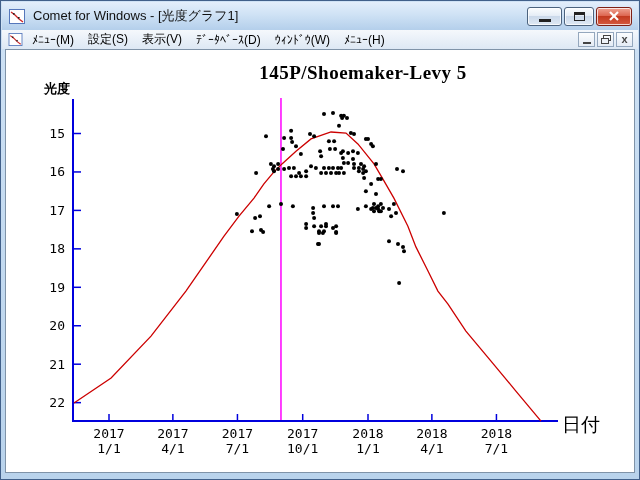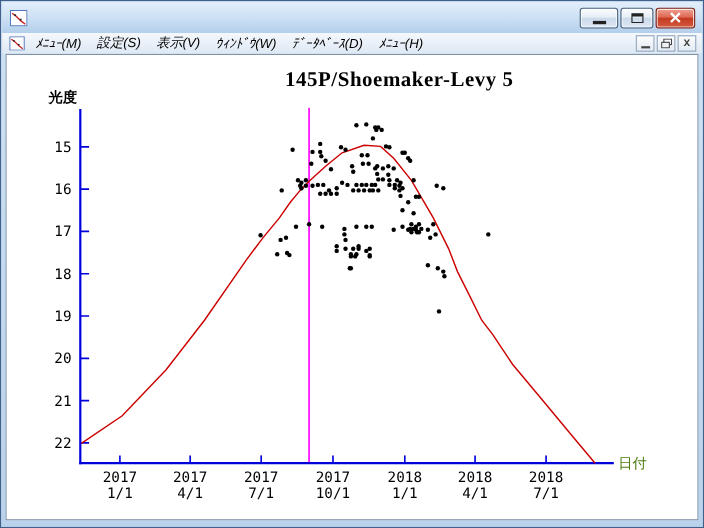--- a/index.html
+++ b/index.html
@@ -19,53 +19,54 @@
   .cb.max{width:30px;}
   .cb.close{width:36px;border-color:#7e2015;
     background:linear-gradient(#f0a393 0%,#dd6752 45%,#c33a20 50%,#d55a40 100%);}
   .glyph-min{width:12px;height:3px;background:#222;margin-top:8px;}
   .glyph-max{width:11px;height:9px;border:1px solid #222;border-top:3px solid #222;box-sizing:border-box;background:transparent;}
   
   .menubar{position:absolute;left:1px;right:1px;top:29px;height:19px;
     background:linear-gradient(#f5f8fc,#dde8f4);
     display:flex;align-items:center;font-size:12px;color:#000;}
   .menubar .appicon{width:17px;height:14px;margin-left:6px;}
-  .menuitem{padding:2px 7px;white-space:nowrap;cursor:default;font-style:italic;}
+  .menuitem{padding:2px 7px;white-space:nowrap;cursor:default;}
   .mdibtns{margin-left:auto;margin-right:5px;display:flex;gap:2px;}
   .mdib{width:17px;height:15px;border:1px solid #94a7bd;box-sizing:border-box;
     background:linear-gradient(#fcfdfe,#e4ebf4);display:flex;align-items:center;justify-content:center;
     font-size:10px;color:#333;}
   .glyph-mdimin{width:8px;height:2px;background:#444;margin-top:7px;}
   .glyph-mdiclose{font-size:11px;line-height:1;color:#444;font-weight:bold;}
   
   .client{position:absolute;left:4px;right:4px;top:48px;bottom:6px;
     background:#fff;border:1px solid #7f93a8;overflow:hidden;}
   .client svg{position:absolute;left:-5px;top:-49px;}
   .chart-title{position:absolute;left:0;width:618px;top:12px;text-align:center;
     font-family:"Liberation Serif","DejaVu Serif",serif;font-size:19px;font-weight:600;
     letter-spacing:.5px;color:#000;padding-left:48px;}
   .ylabel{position:absolute;left:38px;top:30px;font-family:"DejaVu Sans Mono",monospace;
     font-size:13px;color:#000;font-weight:bold;}
   .xlabel{position:absolute;left:556px;top:362px;font-family:Liberation Sans, sans-serif;
-    font-size:13px;color:#4d7c0f;}
+    font-size:19px;color:#000000;}
 </style>
 </head>
 <body>
 
 <div class="window">
 
   <div class="titlebar">
     <span class="appicon">
       <svg width="16" height="15" viewBox="0 0 16 15">
         <rect x="0.5" y="0.5" width="15" height="14" fill="#ffffff" stroke="#5577bb"></rect>
         <polyline points="2,3 6,6 10,10 14,13" fill="none" stroke="#cc2222" stroke-width="1.3"></polyline>
         <rect x="4" y="4" width="1.6" height="1.6" fill="#222"></rect>
         <rect x="9" y="8" width="1.6" height="1.6" fill="#222"></rect>
       </svg>
     </span>
+    <span class="title">Comet for Windows - [光度グラフ1]</span>
     <span class="capbtns">
       <span class="cb min">
           <span class="glyph-min"></span>
         </span>
       <span class="cb max">
           <span class="glyph-max"></span>
         </span>
       <span class="cb close">
         <svg width="12" height="10" viewBox="0 0 12 10">
           <line x1="2" y1="1" x2="10" y2="9" stroke="#ffffff" stroke-width="2.2"></line>
@@ -80,22 +81,22 @@
       <svg width="15" height="13" viewBox="0 0 16 15">
         <rect x="0.5" y="0.5" width="15" height="14" fill="#ffffff" stroke="#5577bb"></rect>
         <polyline points="2,3 6,6 10,10 14,13" fill="none" stroke="#cc2222" stroke-width="1.3"></polyline>
         <rect x="4" y="4" width="1.6" height="1.6" fill="#222"></rect>
         <rect x="9" y="8" width="1.6" height="1.6" fill="#222"></rect>
       </svg>
     </span>
     <span class="menuitem">ﾒﾆｭｰ(M)</span>
     <span class="menuitem">設定(S)</span>
     <span class="menuitem">表示(V)</span>
+    <span class="menuitem">ﾃﾞｰﾀﾍﾞｰｽ(D)</span>
     <span class="menuitem">ｳｨﾝﾄﾞｳ(W)</span>
-    <span class="menuitem">ﾃﾞｰﾀﾍﾞｰｽ(D)</span>
     <span class="menuitem">ﾒﾆｭｰ(H)</span>
     <span class="mdibtns">
       <span class="mdib">
           <span class="glyph-mdimin"></span>
         </span>
       <span class="mdib">
         <svg width="10" height="9" viewBox="0 0 10 9">
           <rect x="2.5" y="0.5" width="7" height="5" fill="none" stroke="#444"></rect>
           <rect x="0.5" y="3.5" width="7" height="5" fill="#eef2f7" stroke="#444"></rect>
         </svg>

